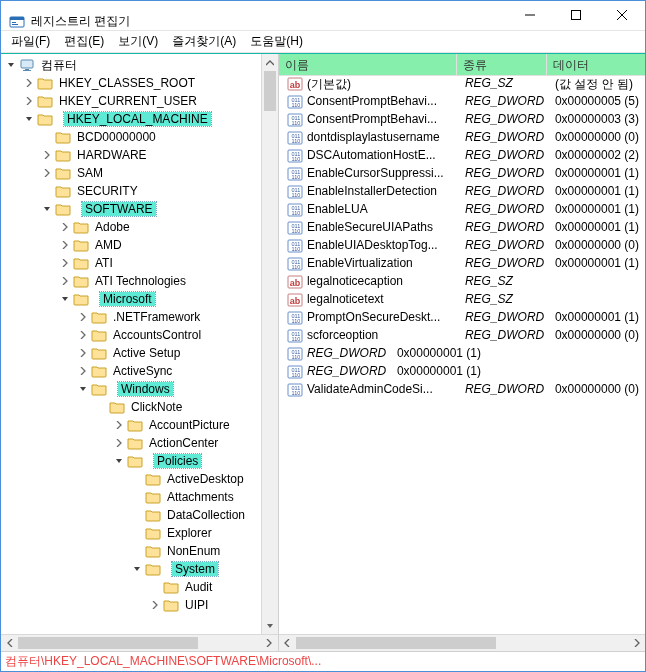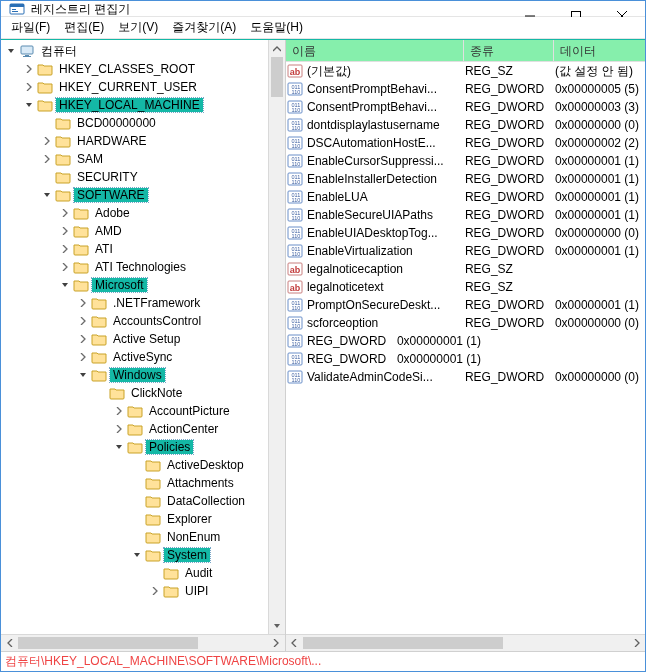--- a/index.html
+++ b/index.html
@@ -1,47 +1,47 @@
 <!DOCTYPE html>
 <html><head>
 <meta charset="utf-8">
 <style>
   * { box-sizing: border-box; }
   html, body { margin: 0; padding: 0; font-family: "Malgun Gothic","Segoe UI",sans-serif; font-size: 12px; color: #000; background: #fff; }
   .window { width: 646px; height: 672px; border: 1px solid #4a90d9; display: flex; flex-direction: column; background: #fff; }
-  .titlebar { height: 16px; display: flex; align-items: flex-start; background: #fff; border-bottom: 1px solid #e5e5e5; }
+  .titlebar { height: 30px; display: flex; align-items: flex-end; background: #fff; border-bottom: 1px solid #e5e5e5; }
   .titlebar .app-icon { width: 16px; height: 16px; margin: 0 6px 0 8px; }
   .titlebar .title { flex: 1; }
   .winbtn { width: 46px; height: 30px; display: flex; align-items: center; justify-content: center; }
   .winbtn svg { display: block; }
   .menubar { height: 22px; display: flex; align-items: flex-start; padding: 0 4px; background: #fff; border-bottom: 1px solid #e5e5e5; }
   .menu-item { padding: 2px 6px; margin-right: 2px; }
   .content { flex: 1; display: flex; border-top: 1px solid #14b8a6; min-height: 0; }
   .tree-pane { width: 295px; display: flex; flex-direction: column; border-right: 1px solid #d0d0d0; min-height: 0; }
   .tree-scroll { flex: 1; overflow: hidden; position: relative; }
   .tree { padding: 2px 0 2px 2px; }
   .node { }
   .row { display: flex; align-items: center; height: 18px; white-space: nowrap; }
   .twisty { width: 16px; height: 16px; display: flex; align-items: center; justify-content: center; color: #6b6b6b; }
   .twisty.open { color: #404040; }
   .twisty.none { visibility: hidden; }
   .label { padding: 0 3px; border-radius: 0; }
-  .label.sel { background: #14b8a6; outline: 1px dotted #7aa7c7; }
+  .label.sel { background: #5eead4; outline: 1px dotted #7aa7c7; margin-left: 8px; }
   .ficon { width: 16px; height: 16px; margin-right: 3px; flex: none; }
   .children { padding-left: 18px; }
   .list-pane { flex: 1; display: flex; flex-direction: column; min-height: 0; }
   .headers { display: flex; height: 22px; border-bottom: 1px solid #e0e0e0; background: #86efac; }
   .hcol { padding: 3px 6px; border-right: 1px solid #e0e0e0; color: #333; }
   .hcol:last-child { border-right: none; }
   .list-scroll { flex: 1; overflow: hidden; position: relative; }
-  .listrow { display: flex; align-items: center; height: 18px; padding-left: 1px; }
+  .listrow { display: flex; align-items: flex-start; height: 18px; padding-left: 8px; }
   .vicon { width: 16px; height: 16px; margin-right: 4px; flex: none; }
   .cell { overflow: hidden; text-overflow: ellipsis; white-space: nowrap; padding-right: 6px; }
   .c-name { width: 158px; }
-  .c-type { width: 90px; }
+  .c-type { width: 90px; font-style: italic; }
   .c-data { flex: 1; }
   .scrollbar-v { position: absolute; right: 0; top: 0; bottom: 0; width: 17px; background: #f0f0f0; border-left: 1px solid #d9d9d9; }
   .scrollbar-v .sbtn { height: 17px; display: flex; align-items: center; justify-content: center; color: #606060; }
   .scrollbar-v .thumb { position: absolute; left: 2px; right: 2px; background: #cdcdcd; border-radius: 0; }
   .scrollbar-h { height: 17px; background: #f0f0f0; border-top: 1px solid #d9d9d9; display: flex; align-items: center; }
   .scrollbar-h .sbtn { width: 17px; height: 17px; display: flex; align-items: center; justify-content: center; color: #606060; }
   .scrollbar-h .track { flex: 1; position: relative; height: 100%; }
   .scrollbar-h .thumb { position: absolute; top: 2px; bottom: 2px; background: #cdcdcd; }
   .statusbar { height: 20px; border-top: 1px solid #d0d0d0; padding: 1px 4px; overflow: hidden; white-space: nowrap; color: #ef4444; }
   

